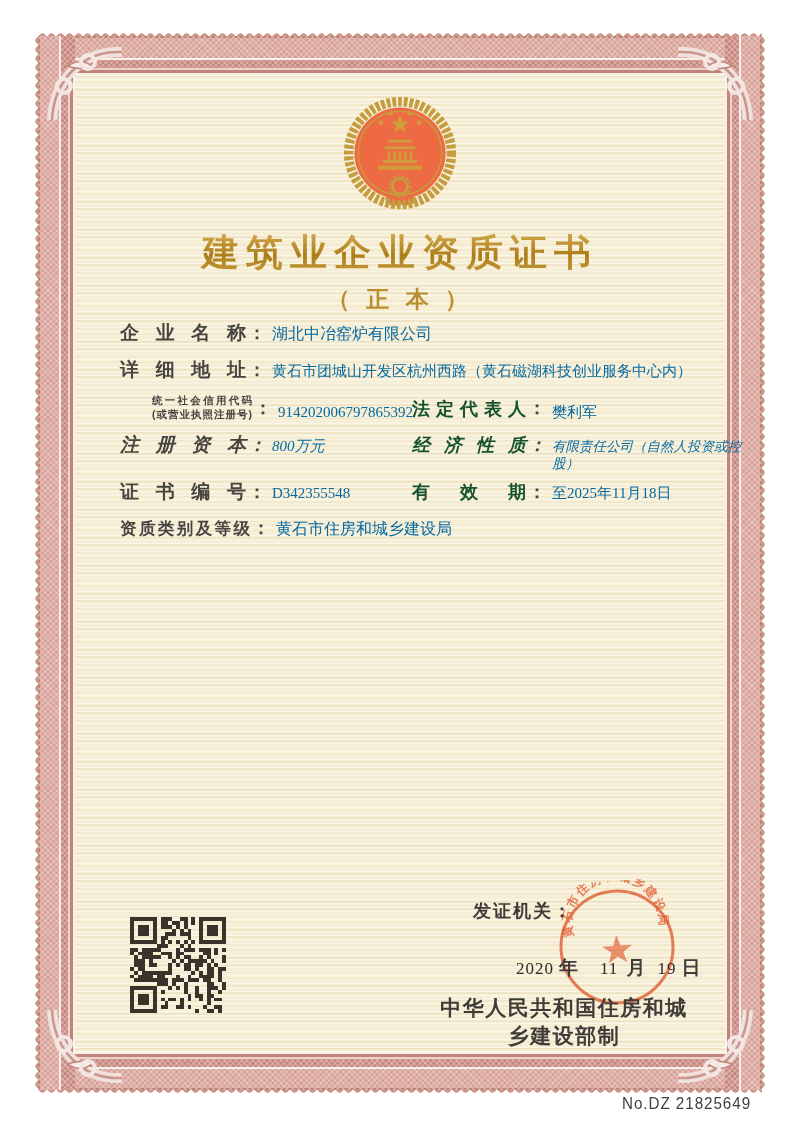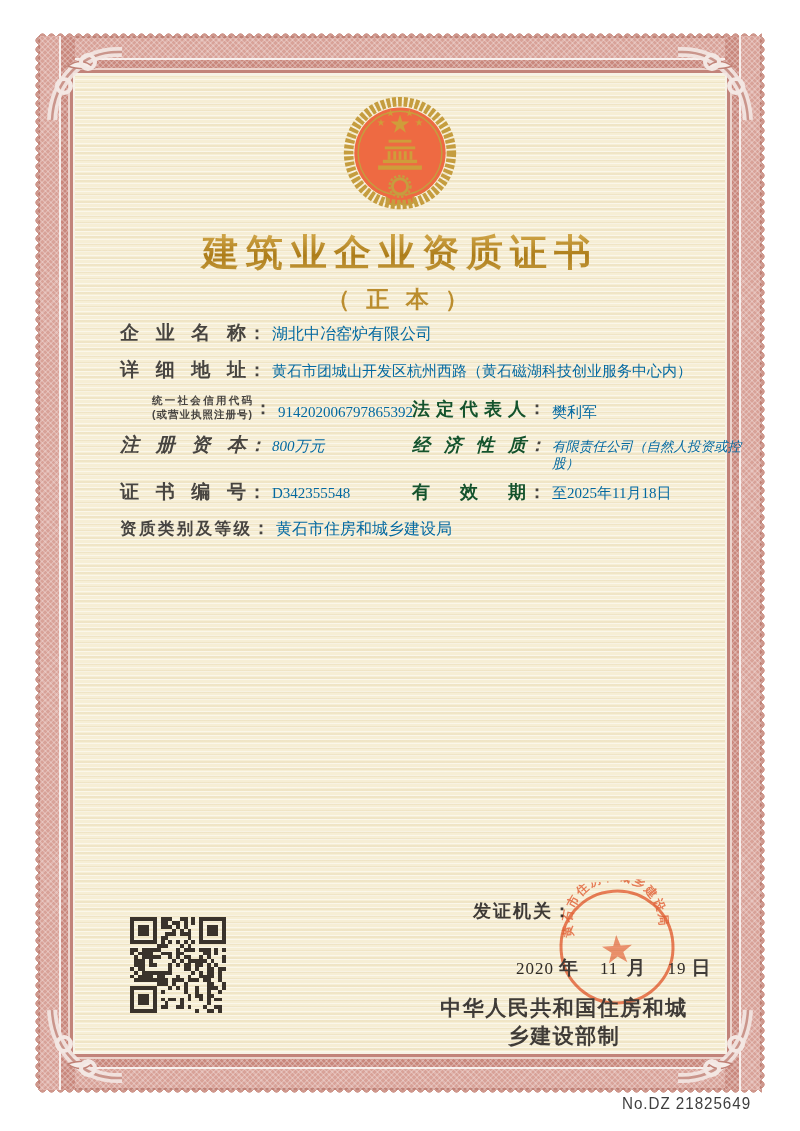--- a/index.html
+++ b/index.html
@@ -92,21 +92,21 @@
   .qr i{display:block;}
   .qr i.on{background:#3a332c;}
 
   .issuer-label{position:absolute;left:473px;top:899px;font-size:18px;font-weight:bold;
       letter-spacing:2px;color:#3f3b37;}
   .seal{position:absolute;left:551px;top:881px;width:132px;height:132px;
       mix-blend-mode:multiply;opacity:.88;transform:rotate(-4deg);}
   .date-row{position:absolute;left:516px;top:955px;display:flex;align-items:baseline;color:#2e2a26;}
   .dnum{font-family:"Liberation Serif",serif;font-size:17px;letter-spacing:1px;}
   .dunit{font-weight:bold;font-size:19px;color:#3f3b37;}
-  .g1{margin-left:5px;} .g2{margin-left:22px;} .g3{margin-left:8px;} .g4{margin-left:22px;} .g5{margin-left:5px;}
+  .g1{margin-left:5px;} .g2{margin-left:22px;} .g3{margin-left:8px;} .g4{margin-left:12px;} .g5{margin-left:5px;}
   .madeby{position:absolute;left:436px;top:994px;width:256px;text-align:center;
       font-size:21px;font-weight:bold;letter-spacing:1.5px;color:#3f3b37;}
 
   
   .footer-left{position:absolute;left:38px;top:1098px;font-size:13.5px;color:#3a3a3a;letter-spacing:.3px;}
   .footer-right{position:absolute;left:622px;top:1095px;font-size:16px;color:#3f3f3f;
       letter-spacing:1px;transform:scaleX(.95);transform-origin:left;}
 </style>
 </head>
 <body>

